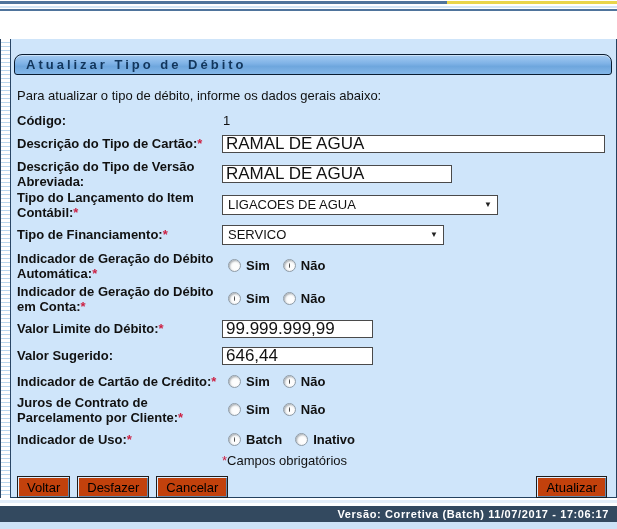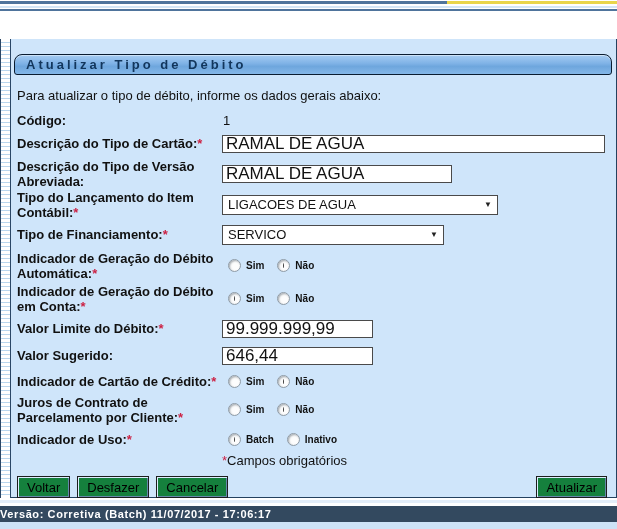--- a/index.html
+++ b/index.html
@@ -43,38 +43,38 @@
     align-items:center; font-size:13px; color:#111; padding:0 5px; cursor:default; }
   .sel .txt{ flex:1; }
   .sel .arr{ font-size:8px; color:#222; margin-left:6px; }
   .w276{width:276px;} .w222{width:222px;}
 
   .radio-group { display:flex; align-items:center; margin-left:6px; }
   .radio { width:13px; height:13px; border-radius:50%; background:#fdfdfd;
     border:1px solid #8d9aa6; box-shadow:inset 1px 1px 2px rgba(90,100,110,0.55);
     display:inline-flex; align-items:center; justify-content:center; }
   .radio.sel::after { content:""; width:5px; height:5px; border-radius:50%; background:#3c3c3c; }
-  .rlbl { font-size:10px; font-weight:bold; color:#111; margin:0 13px 0 5px; }
+  .rlbl { font-size:13px; font-weight:bold; color:#111; margin:0 13px 0 5px; }
 
   
   .r0{min-height:17px;} .r1{min-height:29px;} .r2{min-height:31px;} .r3{min-height:31px;}
   .r4{min-height:29px;} .r5{min-height:33px;} .r6{min-height:33px;} .r7{min-height:27px;}
   .r8{min-height:27px;} .r9{min-height:24px;} .r10{min-height:33px;} .r11{min-height:26px;}
   .r12{min-height:16px;}
   .footnote { font-size:13px; color:#111; }
 
   .actions { display:flex; align-items:center; margin-top:8px; padding-left:3px; }
-  .btn { height:22px; background:#15803d; border:1px solid #1d1d1d; color:#000;
+  .btn { height:22px; background:#c2410c; border:1px solid #1d1d1d; color:#000;
     font-size:13px; font-family:"Liberation Sans",sans-serif; padding:0 9px; margin-right:7px;
     box-shadow:inset 1px 1px 0 #ddeeff, inset -1px -1px 0 #6688aa; cursor:pointer; }
   .btn-primary { margin:0 5px 0 auto; }
 
   .gap { height:8px; background:linear-gradient(180deg,#ffffff 0 2px,#e3eef9 2px 5px,#ffffff 5px 8px); }
   .versionbar { height:16px; background:#33495f; color:#fff; font-size:11px; font-weight:bold;
-    letter-spacing:0.6px; text-align:left; line-height:16px; padding-right:8px; }
+    letter-spacing:0.6px; text-align:right; line-height:16px; padding-right:8px; }
   .bottomstripe { height:7px; background:#cde3f7; }
 </style>
 </head>
 <body>
 
 <div class="screen">
   <div class="tb1"></div>
   <div class="tb2"></div>
   <div class="tb3"></div>
   <div class="tb4"></div>

